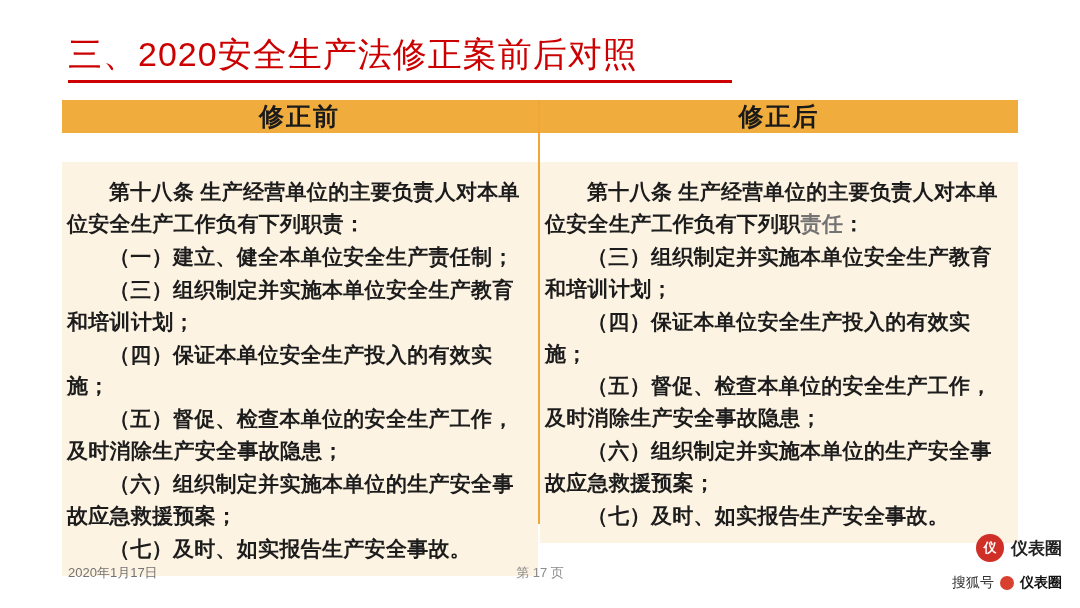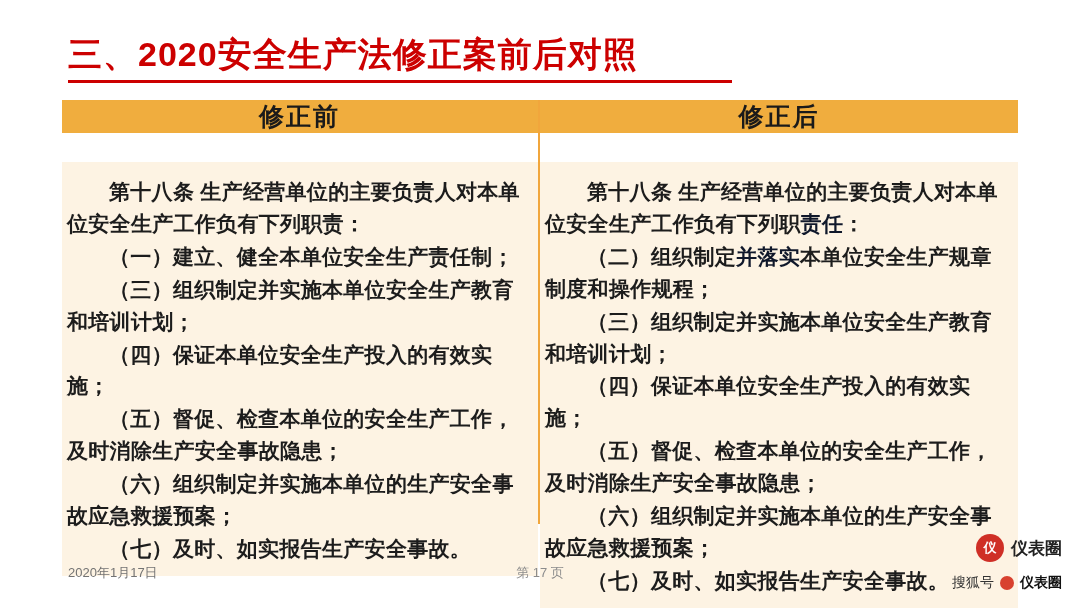--- a/index.html
+++ b/index.html
@@ -18,21 +18,21 @@
     position: absolute;
     inset: 0;
     background: #ffffff;
   }
   
   .title {
     position: absolute;
     left: 68px;
     top: 32px;
     font-size: 34px;
-    font-weight: bold;
+    font-weight: normal;
     color: #cc0000;
     letter-spacing: 1px;
     white-space: nowrap;
   }
   .title-underline {
     position: absolute;
     left: 68px;
     top: 80px;
     width: 664px;
     height: 3px;
@@ -79,21 +79,21 @@
     color: #1c1c1c;
     font-weight: 600;
   }
   .col.right .col-body { background: #fdf3e3; }
   .para {
     margin: 0 0 1px 0;
     text-indent: 2em;
     letter-spacing: 0.3px;
   }
   .hl {
-    color: #0f172a;
+    color: #737373;
     font-weight: bold;
   }
   
   .footer-date {
     position: absolute;
     left: 68px;
     bottom: 26px;
     font-size: 13px;
     color: #737373;
   }
@@ -178,23 +178,20 @@
         <p class="para">（七）及时、如实报告生产安全事故。</p>
       </div>
     </div>
 
     <div class="col right">
       <div class="col-head">修正后</div>
       <div class="col-body">
         <p class="para">
           <span>第十八条  生产经营单位的主要负责人对本单位安全生产工作负有下列职</span><span class="hl">责任</span><span>：</span>
         </p>
-        <p class="para">
-          <span>（二）组织制定</span><span class="hl">并落实</span><span>本单位安全生产规章制度和操作规程；</span>
-        </p>
         <p class="para">（三）组织制定并实施本单位安全生产教育和培训计划；</p>
         <p class="para">（四）保证本单位安全生产投入的有效实施；</p>
         <p class="para">（五）督促、检查本单位的安全生产工作，及时消除生产安全事故隐患；</p>
         <p class="para">（六）组织制定并实施本单位的生产安全事故应急救援预案；</p>
         <p class="para">（七）及时、如实报告生产安全事故。</p>
       </div>
     </div>
 
   </div>
 

